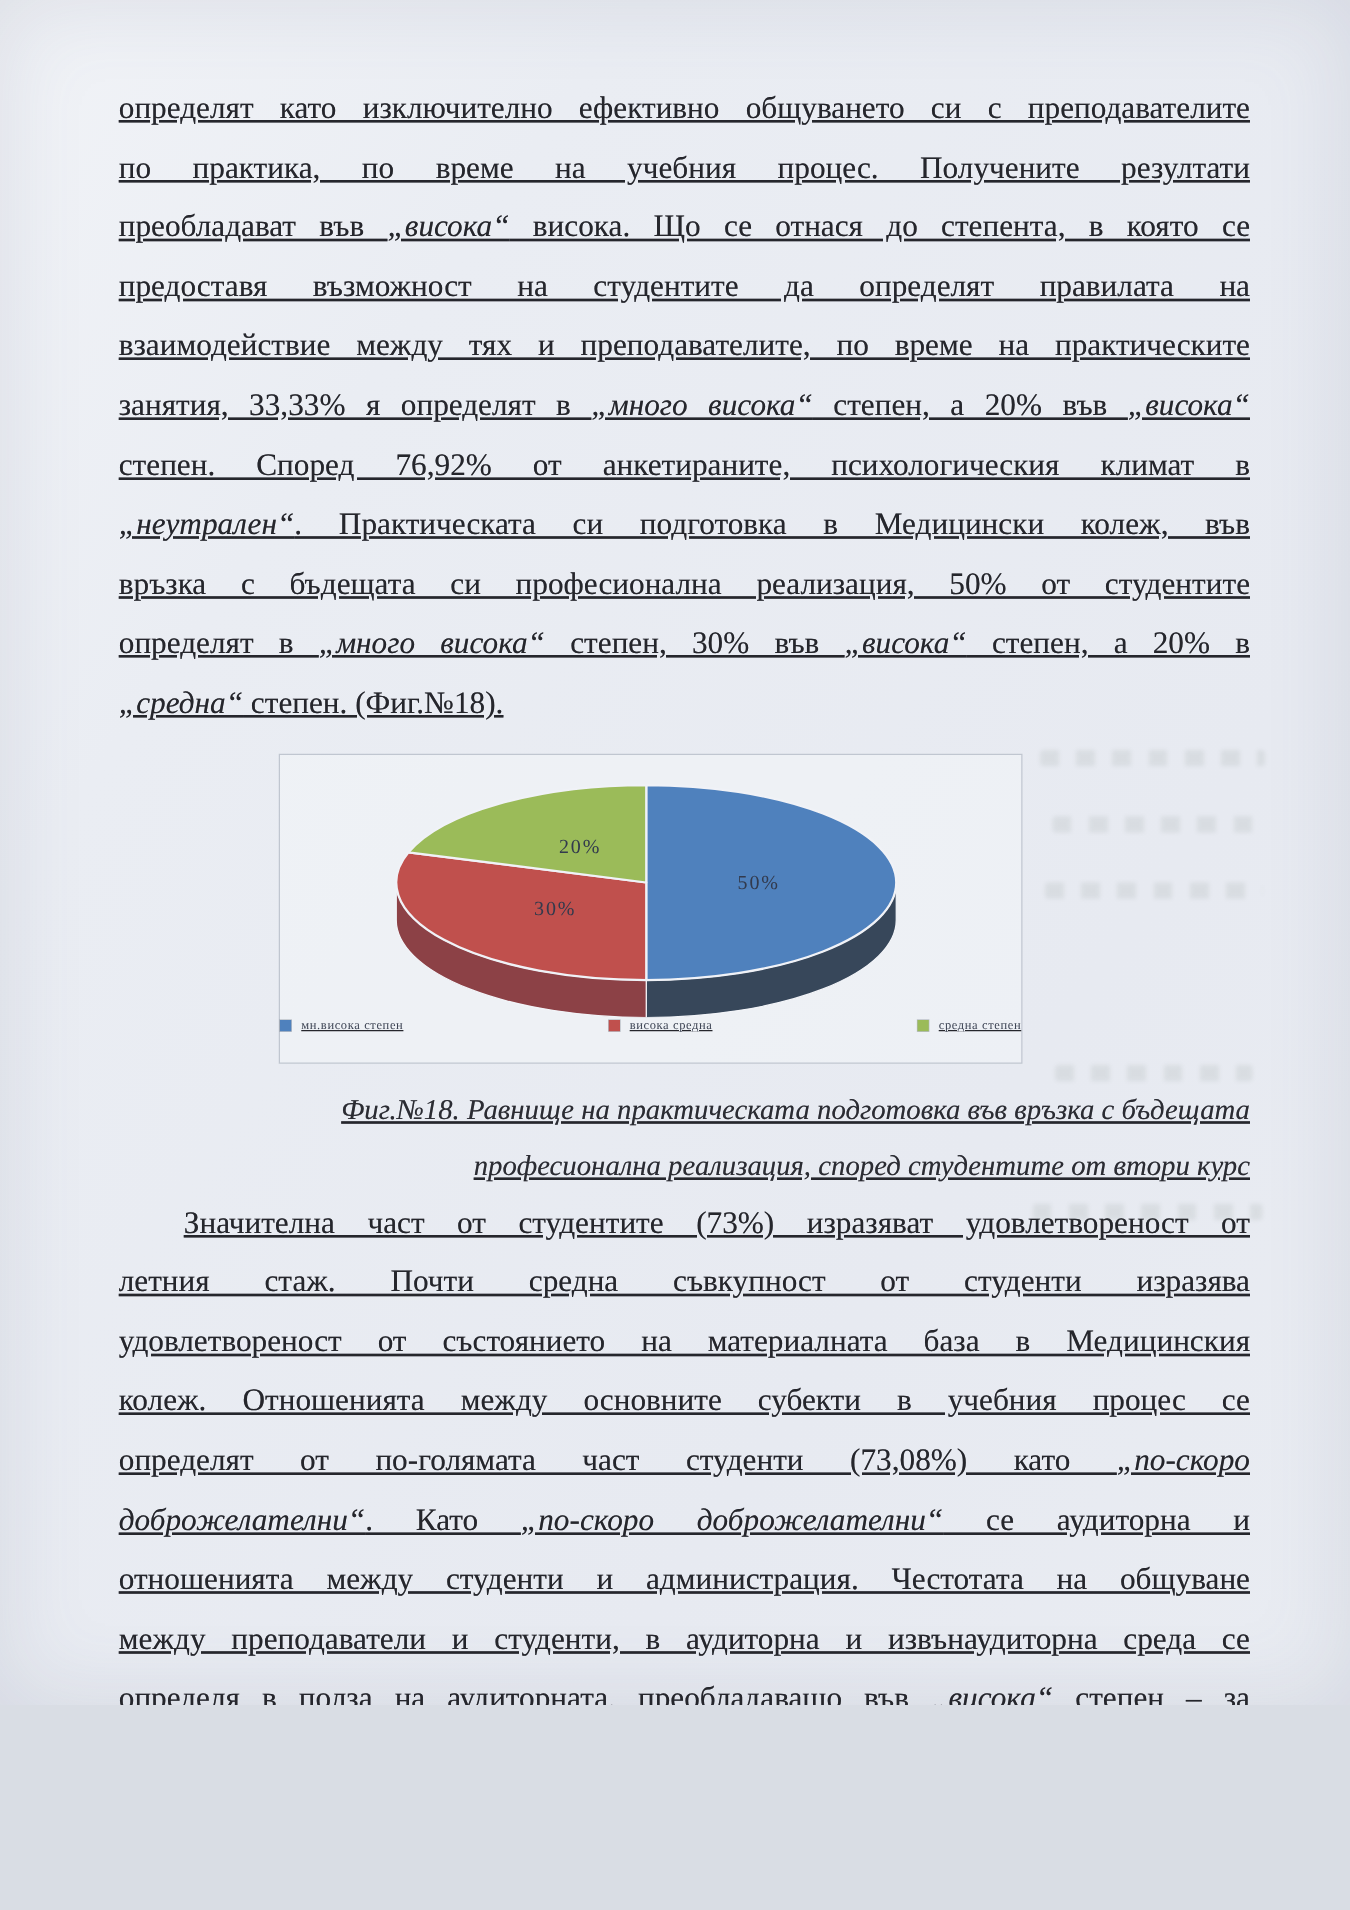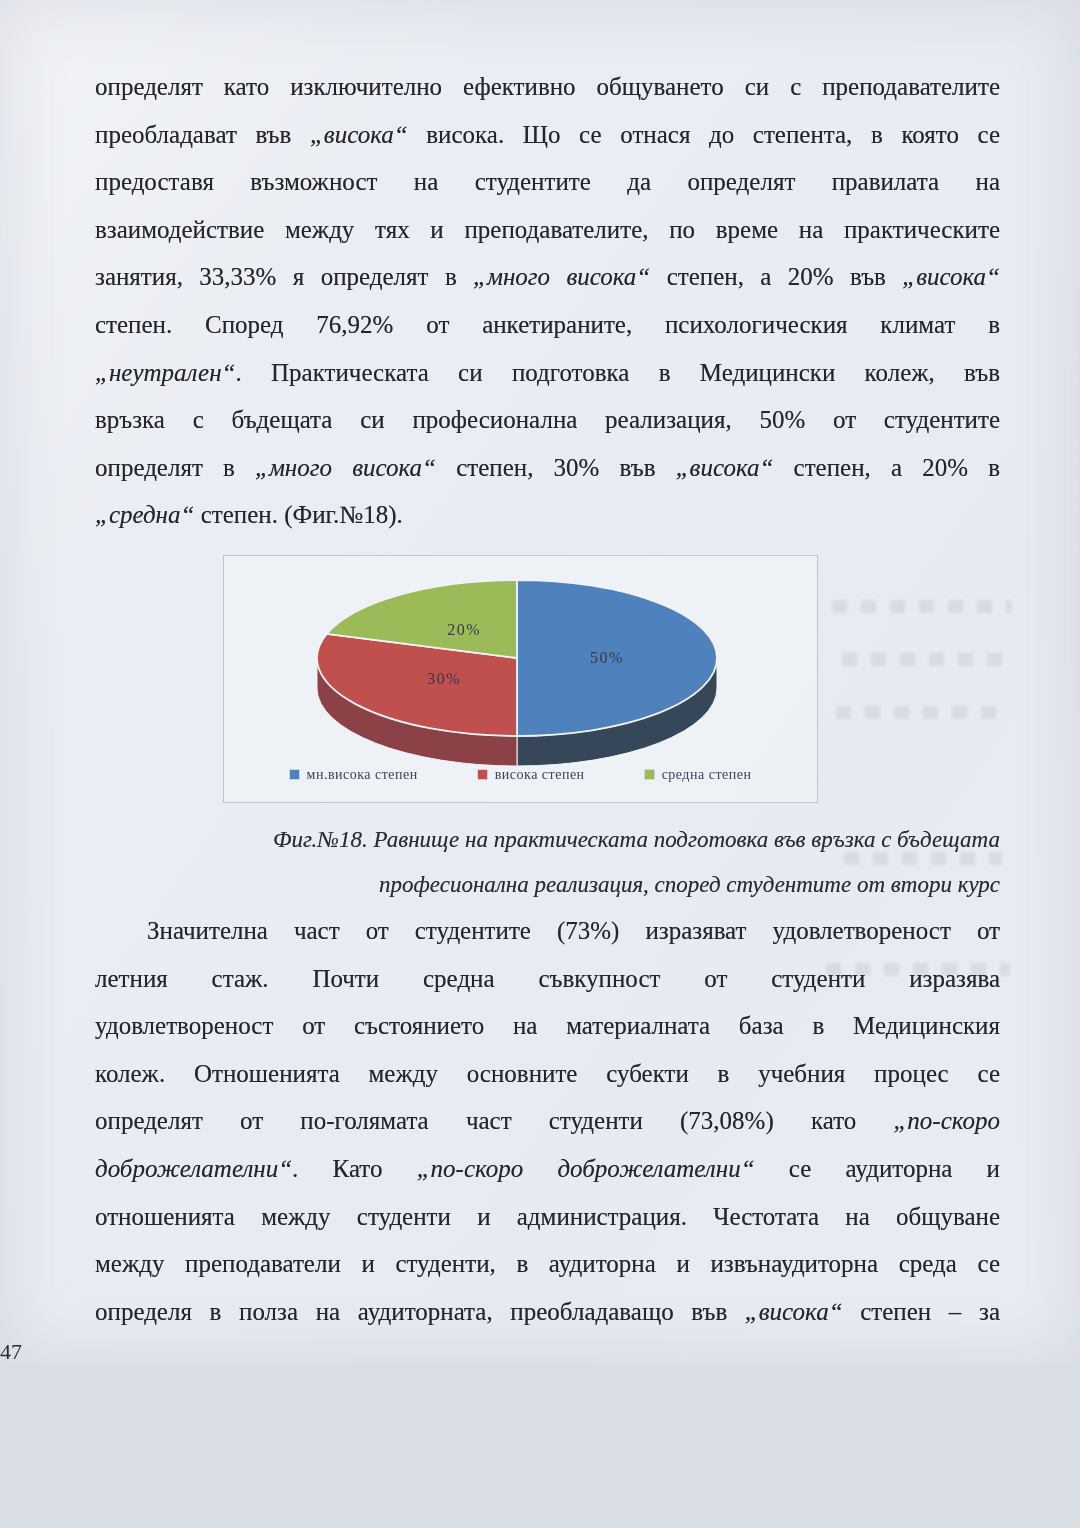--- a/index.html
+++ b/index.html
@@ -5,55 +5,57 @@
   html,body{margin:0;padding:0;background:#d9dde4;}
   .page{
     position:relative;
     width:1080px;height:1364px;
     margin:0 auto;
     background:linear-gradient(125deg,#f1f3f7 0%,#eaedf3 25%,#e7eaf1 70%,#e9ecf2 100%);
     box-shadow:inset 0 0 70px rgba(90,100,125,.14);
     font-family:"Liberation Serif","DejaVu Serif",serif;
     color:#25262c;
     overflow:hidden;
+    text-decoration:underline;
   }
   .para{margin-left:95px;width:905px;font-size:25px;line-height:47.6px;
         text-shadow:0 0 .5px rgba(40,40,48,.55);}
   #p1{margin-top:63px;}
   .line{text-align:justify;text-align-last:justify;}
   .line.noj{text-align-last:auto;}
   .line.indent{text-indent:52px;}
   .it{font-style:italic;}
   .chart-frame{
     box-sizing:border-box;
     margin:16px 0 0 223px;
     width:595px;height:248px;
     border:1px solid #c0c6d0;
     background:rgba(250,251,253,.35);
     position:relative;
   }
   .chart-frame svg{display:block;margin-top:2px;}
-  .legend{display:flex;justify-content:center;align-items:center;gap:60px;
-          margin-top:1px;font-size:14px;letter-spacing:.5px;color:#3d4454;}
+  .legend{display:flex;justify-content:space-between;align-items:center;gap:22px;
+          margin-top:1px;font-size:10px;letter-spacing:.5px;color:#3d4454;}
   .legend-item{display:flex;align-items:center;gap:8px;}
   .sq{width:9px;height:9px;display:inline-block;box-shadow:0 0 0 .5px rgba(70,80,95,.35);}
   .caption{margin:14px 0 0 95px;width:905px;font-style:italic;font-size:23px;
            line-height:45px;text-align:right;color:#2b2c33;
            text-shadow:0 0 .5px rgba(40,40,48,.5);}
   .pageno{margin-top:4px;text-align:left;font-size:22px;color:#2b2c33;}
   .ghost{position:absolute;height:13px;border-radius:3px;opacity:.10;filter:blur(1.6px);
          background:repeating-linear-gradient(90deg,#5f6e62 0 15px,transparent 15px 29px);}
 </style>
 </head>
 <body>
 
 <div class="page">
 
   <div id="p1" class="para">
       <div class="line"><span>определят като изключително ефективно общуването си с преподавателите</span></div>
+      <div class="line"><span>по практика, по време на учебния процес. Получените резултати</span></div>
       <div class="line"><span>преобладават във </span><span class="it">„висока“</span><span> висока. Що се отнася до степента, в която се</span></div>
       <div class="line"><span>предоставя възможност на студентите да определят правилата на</span></div>
       <div class="line"><span>взаимодействие между тях и преподавателите, по време на практическите</span></div>
       <div class="line"><span>занятия, 33,33% я определят в </span><span class="it">„много висока“</span><span> степен, а 20% във </span><span class="it">„висока“</span></div>
       <div class="line"><span>степен. Според 76,92% от анкетираните, психологическия климат в</span></div>
       <div class="line"><span class="it">„неутрален“</span><span>. Практическата си подготовка в Медицински колеж, във</span></div>
       <div class="line"><span>връзка с бъдещата си професионална реализация, 50% от студентите</span></div>
       <div class="line"><span>определят в </span><span class="it">„много висока“</span><span> степен, 30% във </span><span class="it">„висока“</span><span> степен, а 20% в</span></div>
       <div class="line noj"><span class="it">„средна“</span><span> степен. (Фиг.№18).</span></div>
     </div>
@@ -69,21 +71,21 @@
         <text x="220.18847050625476" y="125.63126235546581" text-anchor="middle" font-size="16" letter-spacing="1.5" fill="#323a4d">30%</text>
         <text x="240.0993272936774" y="76.60350349743935" text-anchor="middle" font-size="16" letter-spacing="1.5" fill="#323a4d">20%</text>
       </svg>
     <div id="legend" class="legend">
         <span class="legend-item">
           <span class="sq" style="background: rgb(79, 129, 189);"></span>
           <span>мн.висока степен</span>
         </span>
         <span class="legend-item">
           <span class="sq" style="background: rgb(192, 80, 77);"></span>
-          <span>висока степен</span>
+          <span>висока средна</span>
         </span>
         <span class="legend-item">
           <span class="sq" style="background: rgb(155, 187, 89);"></span>
           <span>средна степен</span>
         </span>
       </div>
   </figure>
 
   <div class="caption">
     <div>Фиг.№18. Равнище на практическата подготовка във връзка с бъдещата</div>

